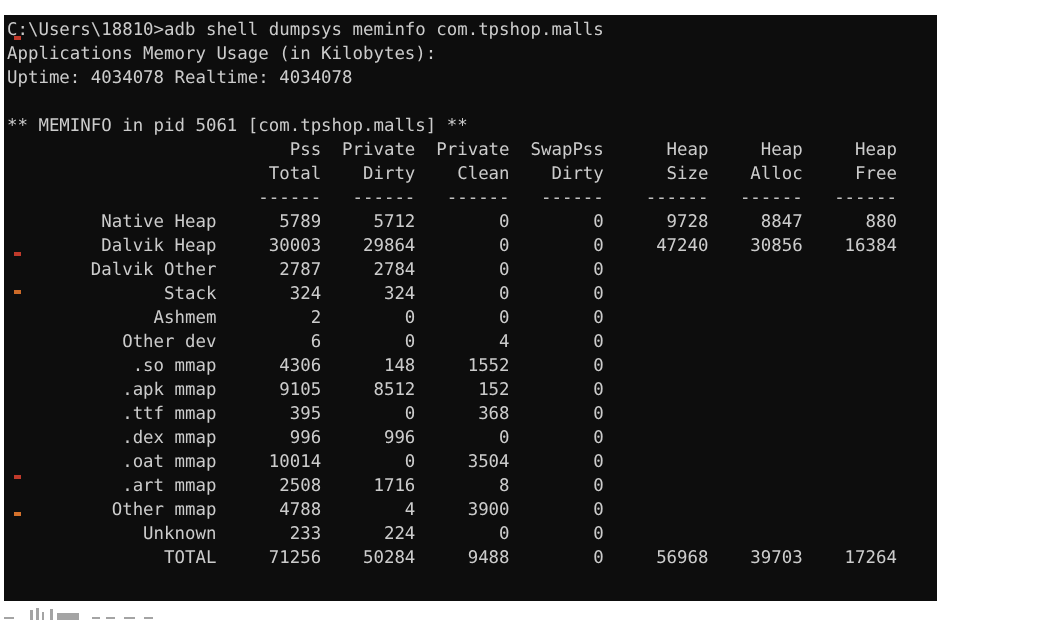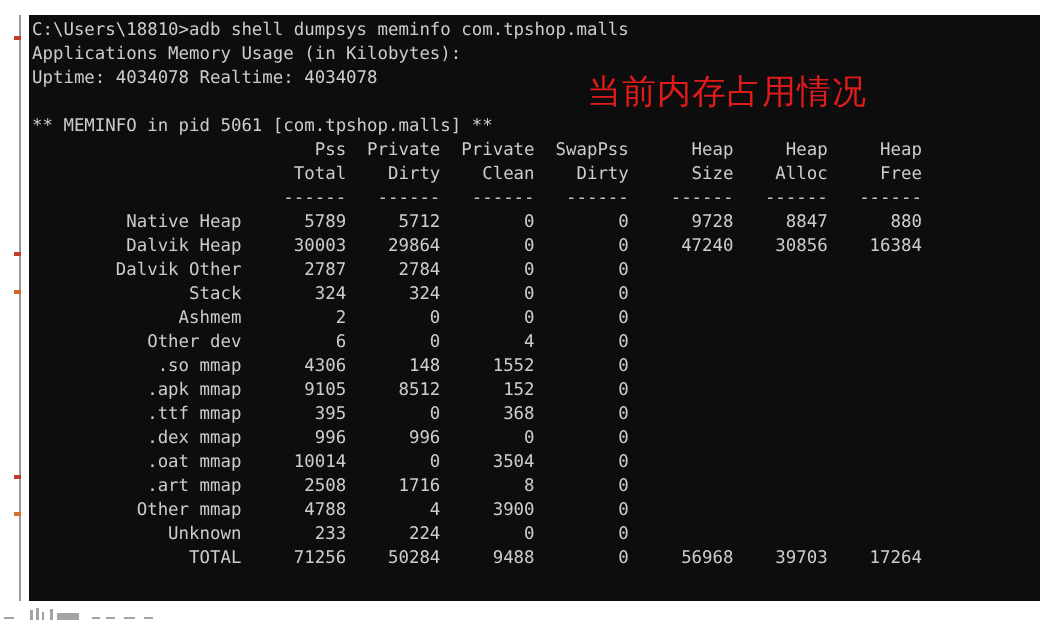--- a/index.html
+++ b/index.html
@@ -31,23 +31,23 @@
 
   .edge-tick {
     position: absolute;
     left: 14px;
     width: 7px;
     height: 4px;
   }
 
   #console {
     position: absolute;
-    left: 29px;
+    left: 4px;
     top: 15px;
-    width: 1011px;
+    width: 933px;
     height: 586px;
     background: #0d0d0d;
     overflow: hidden;
   }
 
   #console-text {
     position: absolute;
     left: 3px;
     top: 3px;
     margin: 0;
@@ -113,21 +113,20 @@
            Other dev         6        0        4        0
             .so mmap      4306      148     1552        0
            .apk mmap      9105     8512      152        0
            .ttf mmap       395        0      368        0
            .dex mmap       996      996        0        0
            .oat mmap     10014        0     3504        0
            .art mmap      2508     1716        8        0
           Other mmap      4788        4     3900        0
              Unknown       233      224        0        0
                TOTAL     71256    50284     9488        0     56968    39703    17264</pre>
-    <div class="annot-red">当前内存占用情况</div>
   </div>
 
   <div id="bottom-residue">
     <div class="blob" style="left:4px;  top:9px;  width:10px; height:2px;"></div>
     <div class="blob" style="left:30px; top:2px;  width:3px;  height:10px;"></div>
     <div class="blob" style="left:36px; top:0px;  width:3px;  height:12px;"></div>
     <div class="blob" style="left:42px; top:4px;  width:2px;  height:8px;"></div>
     <div class="blob" style="left:50px; top:1px;  width:3px;  height:11px;"></div>
     <div class="blob" style="left:57px; top:5px;  width:22px; height:7px;"></div>
     <div class="blob" style="left:92px; top:9px;  width:8px;  height:2px;"></div>

